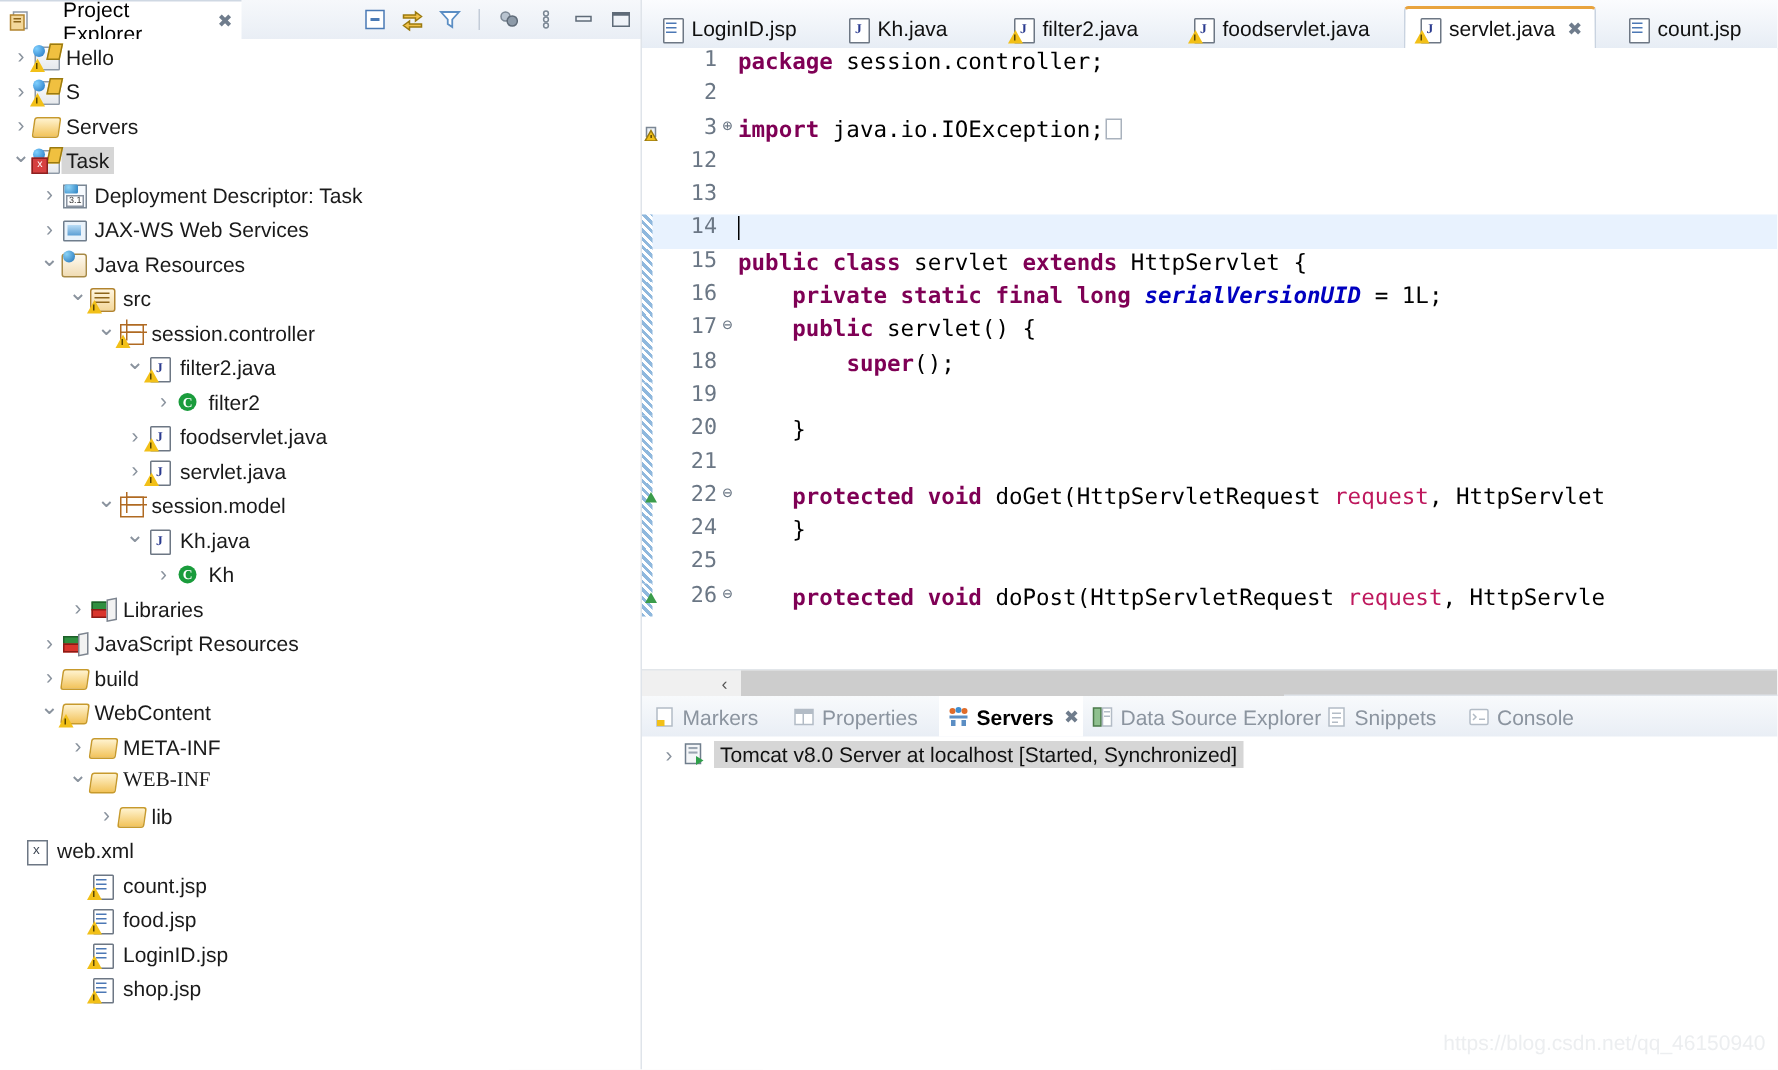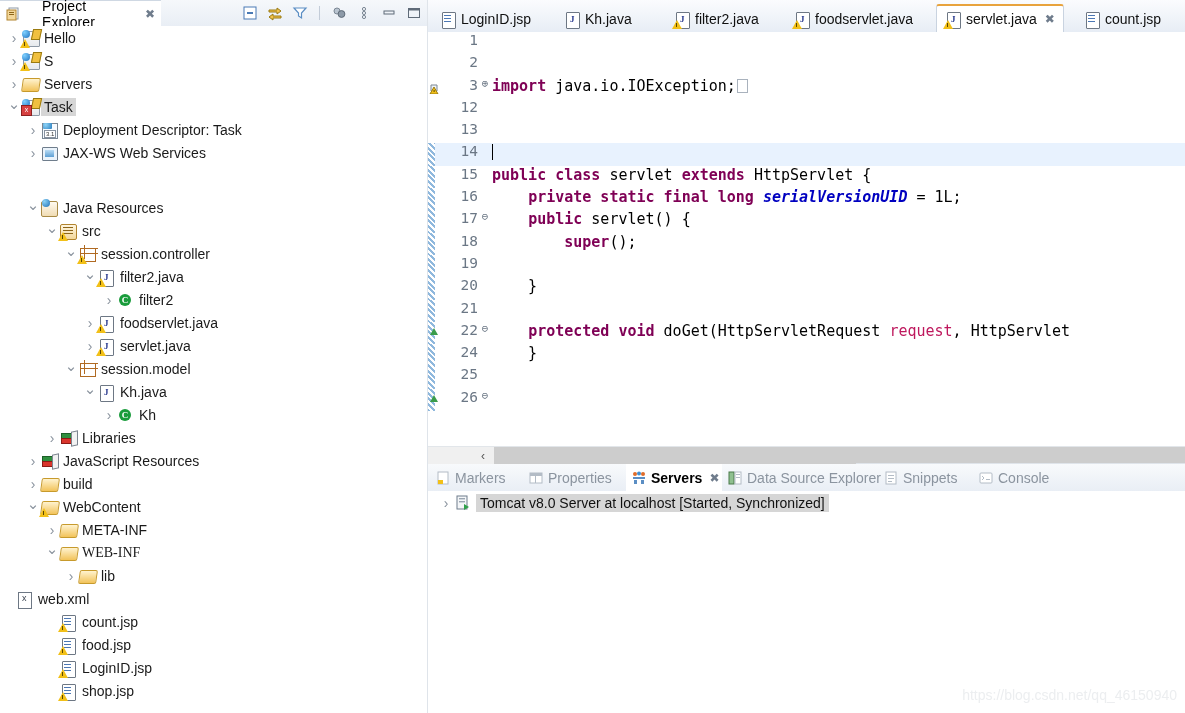--- a/index.html
+++ b/index.html
@@ -323,21 +323,21 @@
           </span>
           <span class="tlabel">Deployment Descriptor: Task</span>
         </div>
         <div class="trow" style="padding-left: 25px;">
           <span class="twist closed"></span>
           <span class="tico">
             <span class="ic-ws"></span>
           </span>
           <span class="tlabel">JAX-WS Web Services</span>
         </div>
-        <div class="trow" style="padding-left: 25px; margin-top: 32px;">
+        <div class="trow" style="padding-left: 25px;">
           <span class="twist open"></span>
           <span class="tico">
             <span class="ic-jres"></span>
             <span class="ic-jres-d"></span>
           </span>
           <span class="tlabel">Java Resources</span>
         </div>
         <div class="trow" style="padding-left: 44px;">
           <span class="twist open"></span>
           <span class="tico">
@@ -552,41 +552,41 @@
           <span class="fico">
             <span class="ic-jsp"></span>
             <span class="ic-jsp-lines"></span>
           </span>
           <span>count.jsp</span>
         </div>
       </div>
 
     <div class="editor">
       <div class="codewrap" id="codewrap">
-          <div class="cline"><span class="lnum">1</span></div>
+          <div class="cline"><span class="lnum">1</span><span class="ctext"><span class="k">package</span><span> session.controller;</span></span></div>
           <div class="cline"><span class="lnum">2</span><span class="ctext"></span></div>
           <div class="cline"><span class="warn-ruler"><svg width="13" height="13" viewBox="0 0 13 13">
                 <path d="M2 4 h6 v6 h-6 z" fill="#eef3f8" stroke="#7b8794"></path>
                 <path d="M5 6 l4 7 h-8 z" fill="#f2c018" stroke="#9a7a10"></path>
                 <rect x="4.6" y="9" width="1" height="2" fill="#5a4600"></rect>
               </svg></span><span class="lnum">3</span><span class="fold">⊕</span><span class="ctext"><span class="k">import</span><span> java.io.IOException;</span><span class="imp-box"></span></span></div>
           <div class="cline"><span class="lnum">12</span><span class="ctext"></span></div>
           <div class="cline"><span class="lnum">13</span><span class="ctext"></span></div>
           <div class="cline cur"><span class="chbar"></span><span class="lnum">14</span><span class="ctext"><span class="cursor"></span></span></div>
           <div class="cline"><span class="chbar"></span><span class="lnum">15</span><span class="ctext"><span class="k">public class</span><span> servlet </span><span class="k">extends</span><span> HttpServlet {</span></span></div>
           <div class="cline"><span class="chbar"></span><span class="lnum">16</span><span class="ctext"><span>    </span><span class="k">private static final long</span><span> </span><span class="fieldi">serialVersionUID</span><span> = 1L;</span></span></div>
           <div class="cline"><span class="chbar"></span><span class="lnum">17</span><span class="fold">⊖</span><span class="ctext"><span>    </span><span class="k">public</span><span> servlet() {</span></span></div>
           <div class="cline"><span class="chbar"></span><span class="lnum">18</span><span class="ctext"><span>        </span><span class="k">super</span><span>();</span></span></div>
           <div class="cline"><span class="chbar"></span><span class="lnum">19</span><span class="ctext"></span></div>
           <div class="cline"><span class="chbar"></span><span class="lnum">20</span><span class="ctext"><span>    }</span></span></div>
           <div class="cline"><span class="chbar"></span><span class="lnum">21</span><span class="ctext"></span></div>
           <div class="cline"><span class="chbar"></span><span class="ovr"></span><span class="lnum">22</span><span class="fold">⊖</span><span class="ctext"><span>    </span><span class="k">protected void</span><span> doGet(HttpServletRequest </span><span class="param">request</span><span>, HttpServlet</span></span></div>
           <div class="cline"><span class="chbar"></span><span class="lnum">24</span><span class="ctext"><span>    }</span></span></div>
           <div class="cline"><span class="chbar"></span><span class="lnum">25</span><span class="ctext"></span></div>
-          <div class="cline"><span class="chbar"></span><span class="ovr"></span><span class="lnum">26</span><span class="fold">⊖</span></div>
+          <div class="cline"><span class="chbar"></span><span class="ovr"></span><span class="lnum">26</span><span class="fold">⊖</span><span class="ctext"><span>    </span><span class="k">protected void</span><span> doPost(HttpServletRequest </span><span class="param">request</span><span>, HttpServle</span></span></div>
         </div>
       <div class="hscroll">
         <div class="hs-left">‹</div>
         <div class="hs-thumb"></div>
       </div>
     </div>
 
     <div class="hline-bot"></div>
 
     <div class="bottom">

